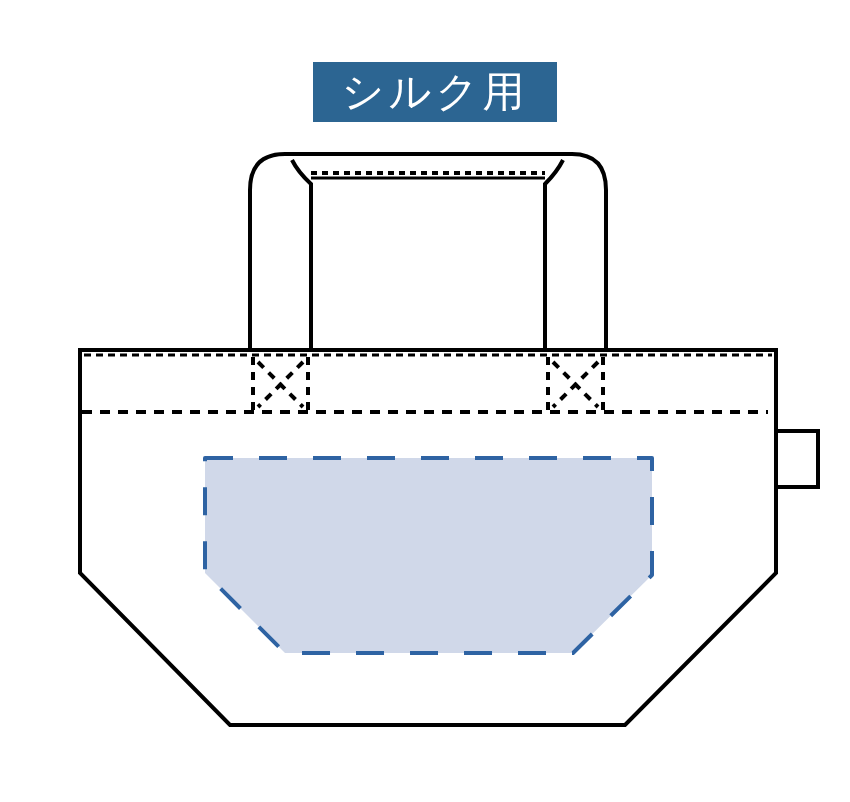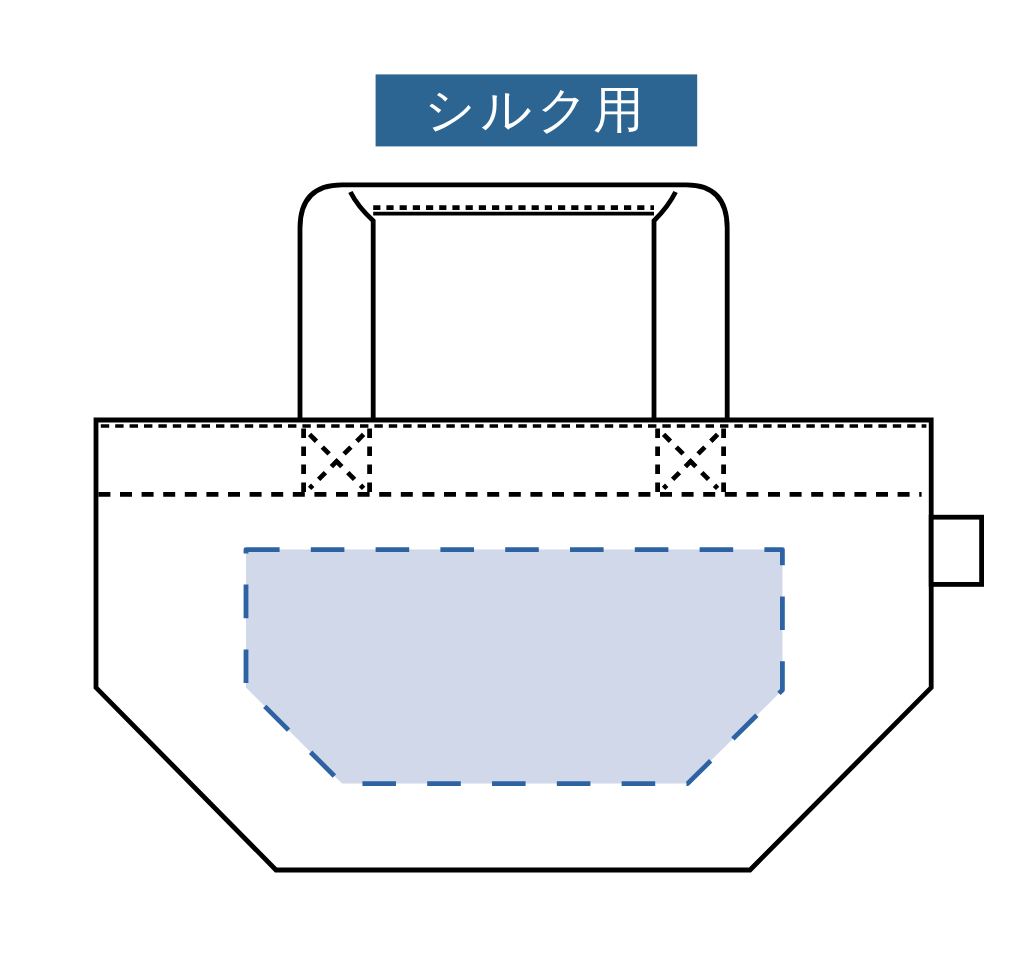--- a/index.html
+++ b/index.html
@@ -11,21 +11,21 @@
       width: 850px;
       height: 802px;
       position: relative;
       overflow: hidden;
       font-family: "DejaVu Sans", sans-serif;
     }
     .label-badge {
       position: absolute;
       left: 313px;
       top: 62px;
-      width: 268px;
+      width: 244px;
       height: 60px;
       background: #2c6592;
       color: #ffffff;
       display: flex;
       align-items: center;
       justify-content: center;
       font-size: 42px;
       letter-spacing: 4px;
       font-family: "DejaVu Sans", sans-serif;
       line-height: 1;

